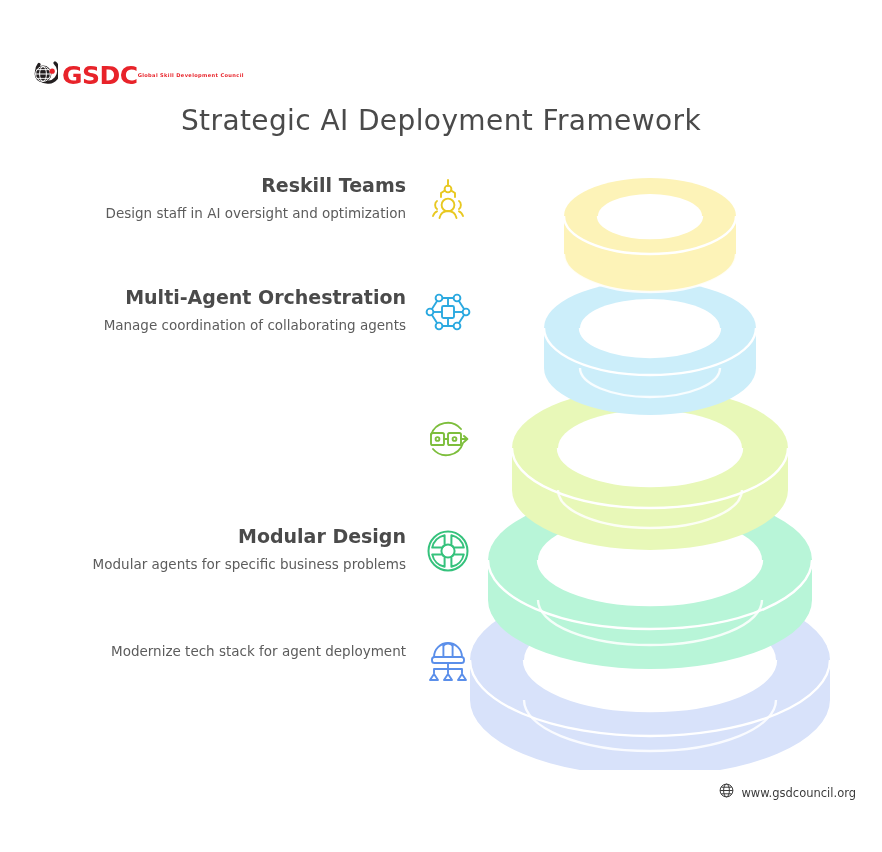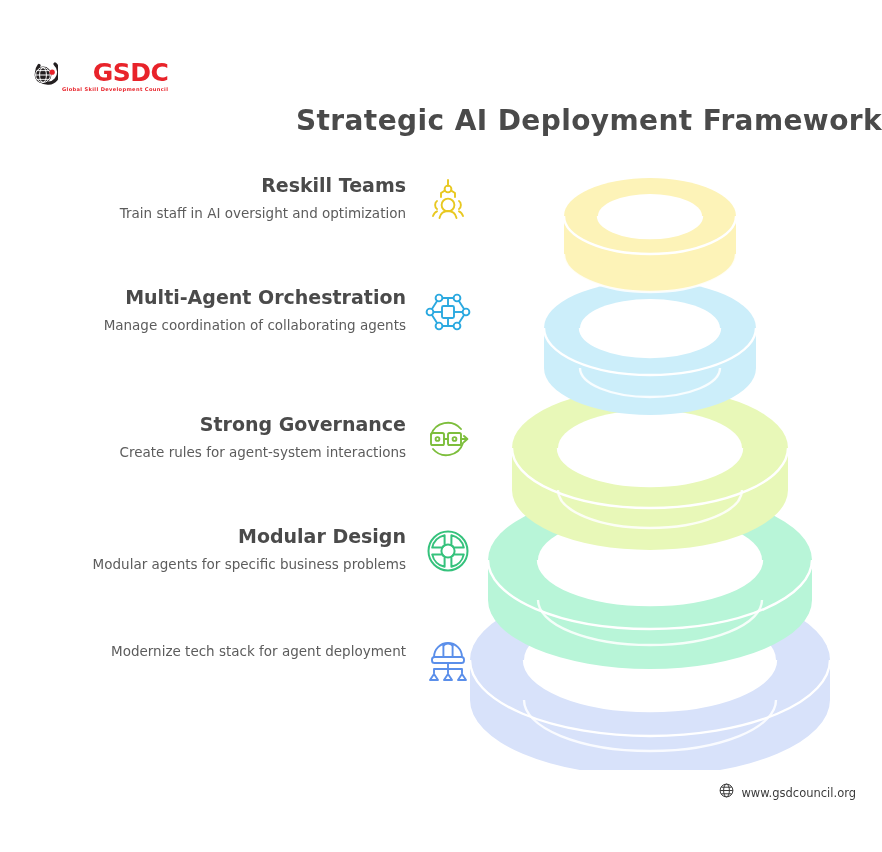--- a/index.html
+++ b/index.html
@@ -20,22 +20,21 @@
     position: absolute;
     left: 32px;
     top: 60px;
     display: flex;
     align-items: center;
     gap: 4px;
   }
   #brand-logo .globe-mark { flex: 0 0 auto; }
   #brand-logo .wordmark-block {
     display: flex;
-    flex-direction: column;
-    align-items: flex-end;
+    align-items: center;
     line-height: 1;
   }
   #brand-logo .wordmark {
     font-family: "DejaVu Sans", sans-serif;
     font-weight: bold;
     font-size: 25px;
     letter-spacing: -0.5px;
     color: #E8232A;
   }
   #brand-logo .tagline {
@@ -46,24 +45,24 @@
     letter-spacing: 0.35px;
     margin-top: 2px;
   }
 
   
   #page-title {
     position: absolute;
     left: 0;
     top: 104px;
     width: 882px;
-    text-align: right;
+    text-align: center;
     font-family: "DejaVu Sans", sans-serif;
     font-size: 28px;
-    font-weight: bold;
+    font-weight: normal;
     color: #4A4A4A;
     letter-spacing: 0.4px;
   }
 
   
   #ring-stack {
     position: absolute;
     left: 440px;
     top: 160px;
     width: 420px;
@@ -209,21 +208,21 @@
       <path d="M 124 94 A 86 38 0 0 0 296 94" fill="none" stroke="#ffffff" stroke-width="2.4" opacity="0.85"></path>
     </g>
   </svg>
 </div>
 
 <div id="steps">
 
   <div class="step-row" style="margin-bottom:44px;">
     <div class="step-text">
       <div class="step-title">Reskill Teams</div>
-      <div class="step-desc">Train staff in AI oversight and optimization</div>
+      <div class="step-desc">Design staff in AI oversight and optimization</div>
     </div>
     <div class="step-icon">
       <svg width="46" height="46" viewBox="0 0 46 46" fill="none" stroke="#E8C820" stroke-width="1.9" stroke-linecap="round" stroke-linejoin="round">
         <line x1="23" y1="3" x2="23" y2="9"></line>
         <circle cx="23" cy="12" r="3.4"></circle>
         <path d="M16 20 L16 16 L19.8 13.6"></path>
         <path d="M30 20 L30 16 L26.2 13.6"></path>
         <circle cx="23" cy="28" r="6.4"></circle>
         <path d="M14.5 41 C15.5 36.5 18.8 34 23 34 C27.2 34 30.5 36.5 31.5 41"></path>
         <path d="M12 24 C9.5 25.5 9.5 30.5 12 32"></path>
@@ -251,24 +250,20 @@
         <circle cx="32" cy="9" r="3.4" fill="#ffffff"></circle>
         <circle cx="41" cy="23" r="3.4" fill="#ffffff"></circle>
         <circle cx="32" cy="37" r="3.4" fill="#ffffff"></circle>
         <circle cx="14" cy="37" r="3.4" fill="#ffffff"></circle>
         <circle cx="5" cy="23" r="3.4" fill="#ffffff"></circle>
       </svg>
     </div>
   </div>
 
   <div class="step-row" style="margin-bottom:44px;">
-    <div class="step-text">
-      <div class="step-title">Strong Governance</div>
-      <div class="step-desc">Create rules for agent-system interactions</div>
-    </div>
     <div class="step-icon">
       <svg width="48" height="46" viewBox="0 0 48 46" fill="none" stroke="#7DBE3C" stroke-width="1.9" stroke-linecap="round" stroke-linejoin="round">
         <path d="M7 19 A 17.5 17.5 0 0 1 37 13"></path>
         <path d="M39 27 A 17.5 17.5 0 0 1 9 33"></path>
         <rect x="7" y="17" width="13" height="12" rx="1.6"></rect>
         <circle cx="13.5" cy="23" r="1.9"></circle>
         <rect x="24" y="17" width="13" height="12" rx="1.6"></rect>
         <circle cx="30.5" cy="23" r="1.9"></circle>
         <line x1="20" y1="23" x2="24" y2="23"></line>
         <line x1="37" y1="23" x2="43" y2="23"></line>

